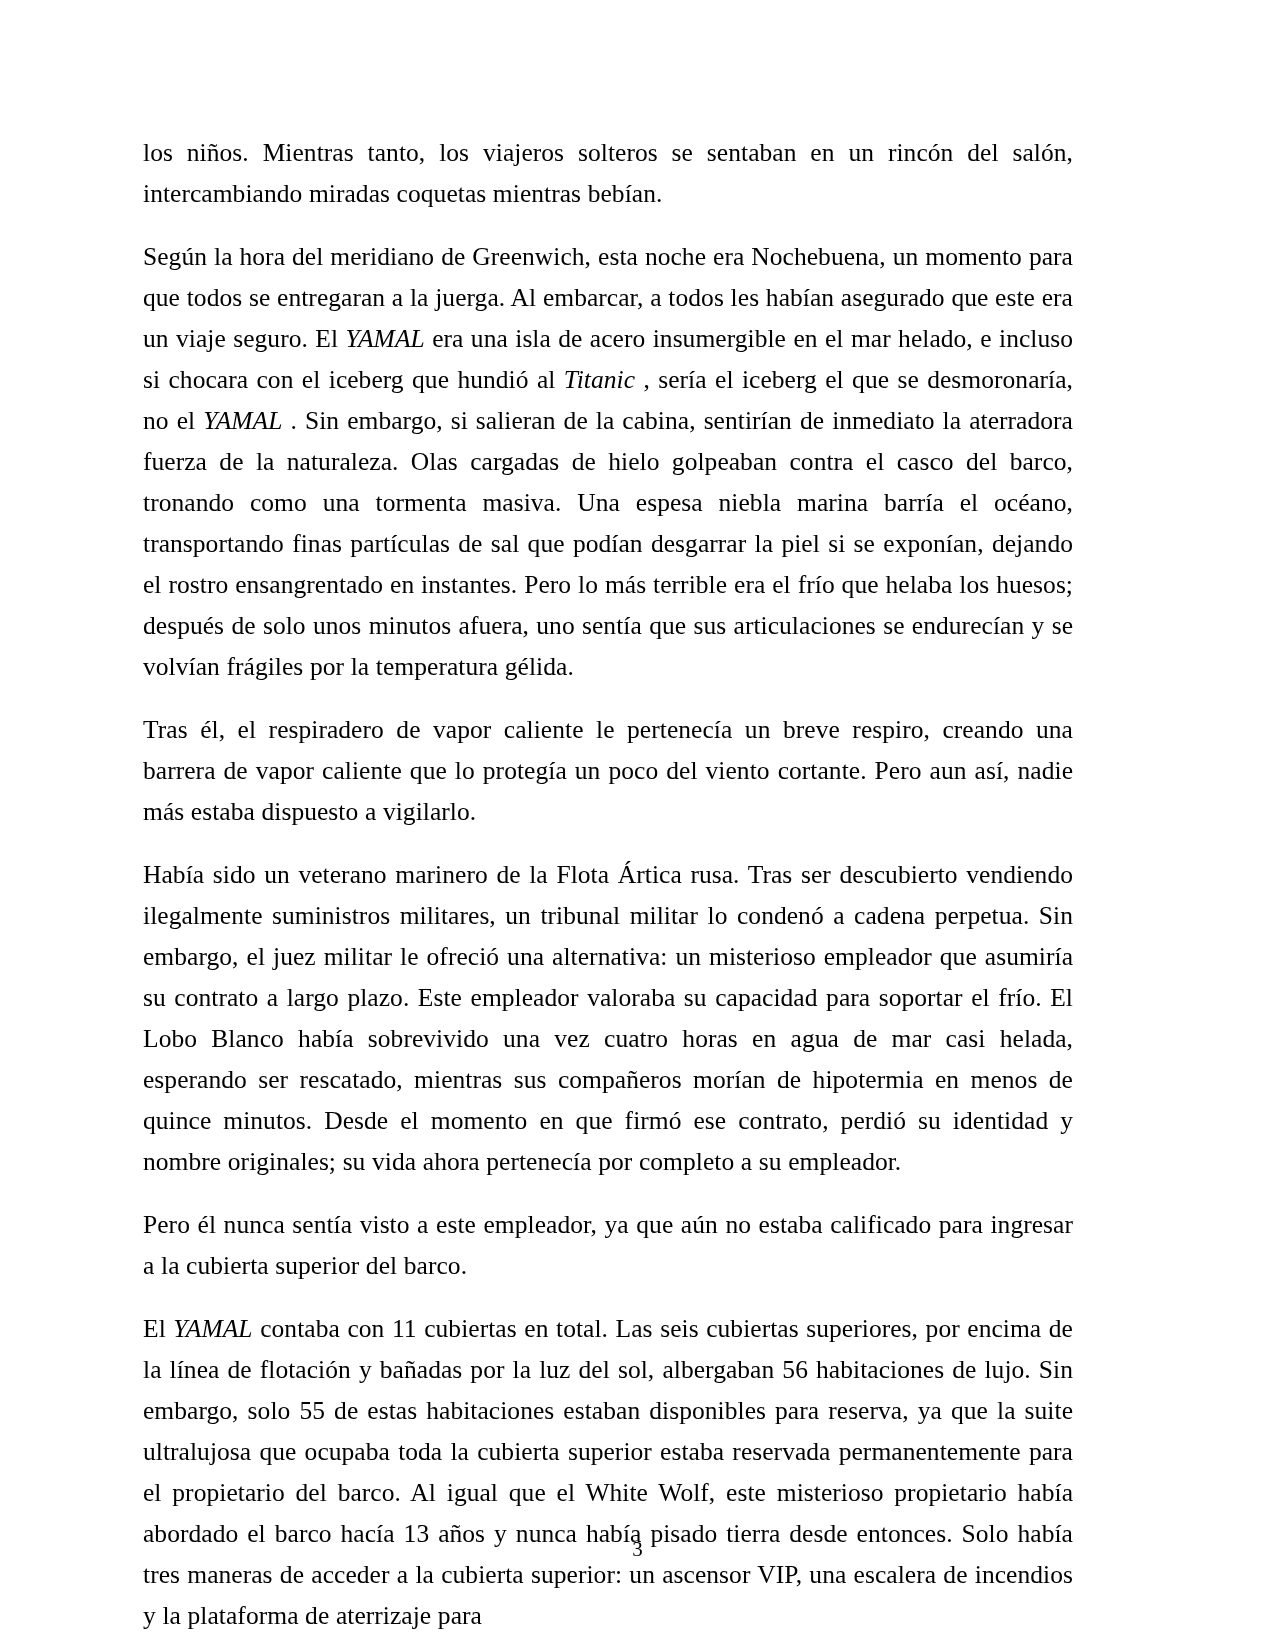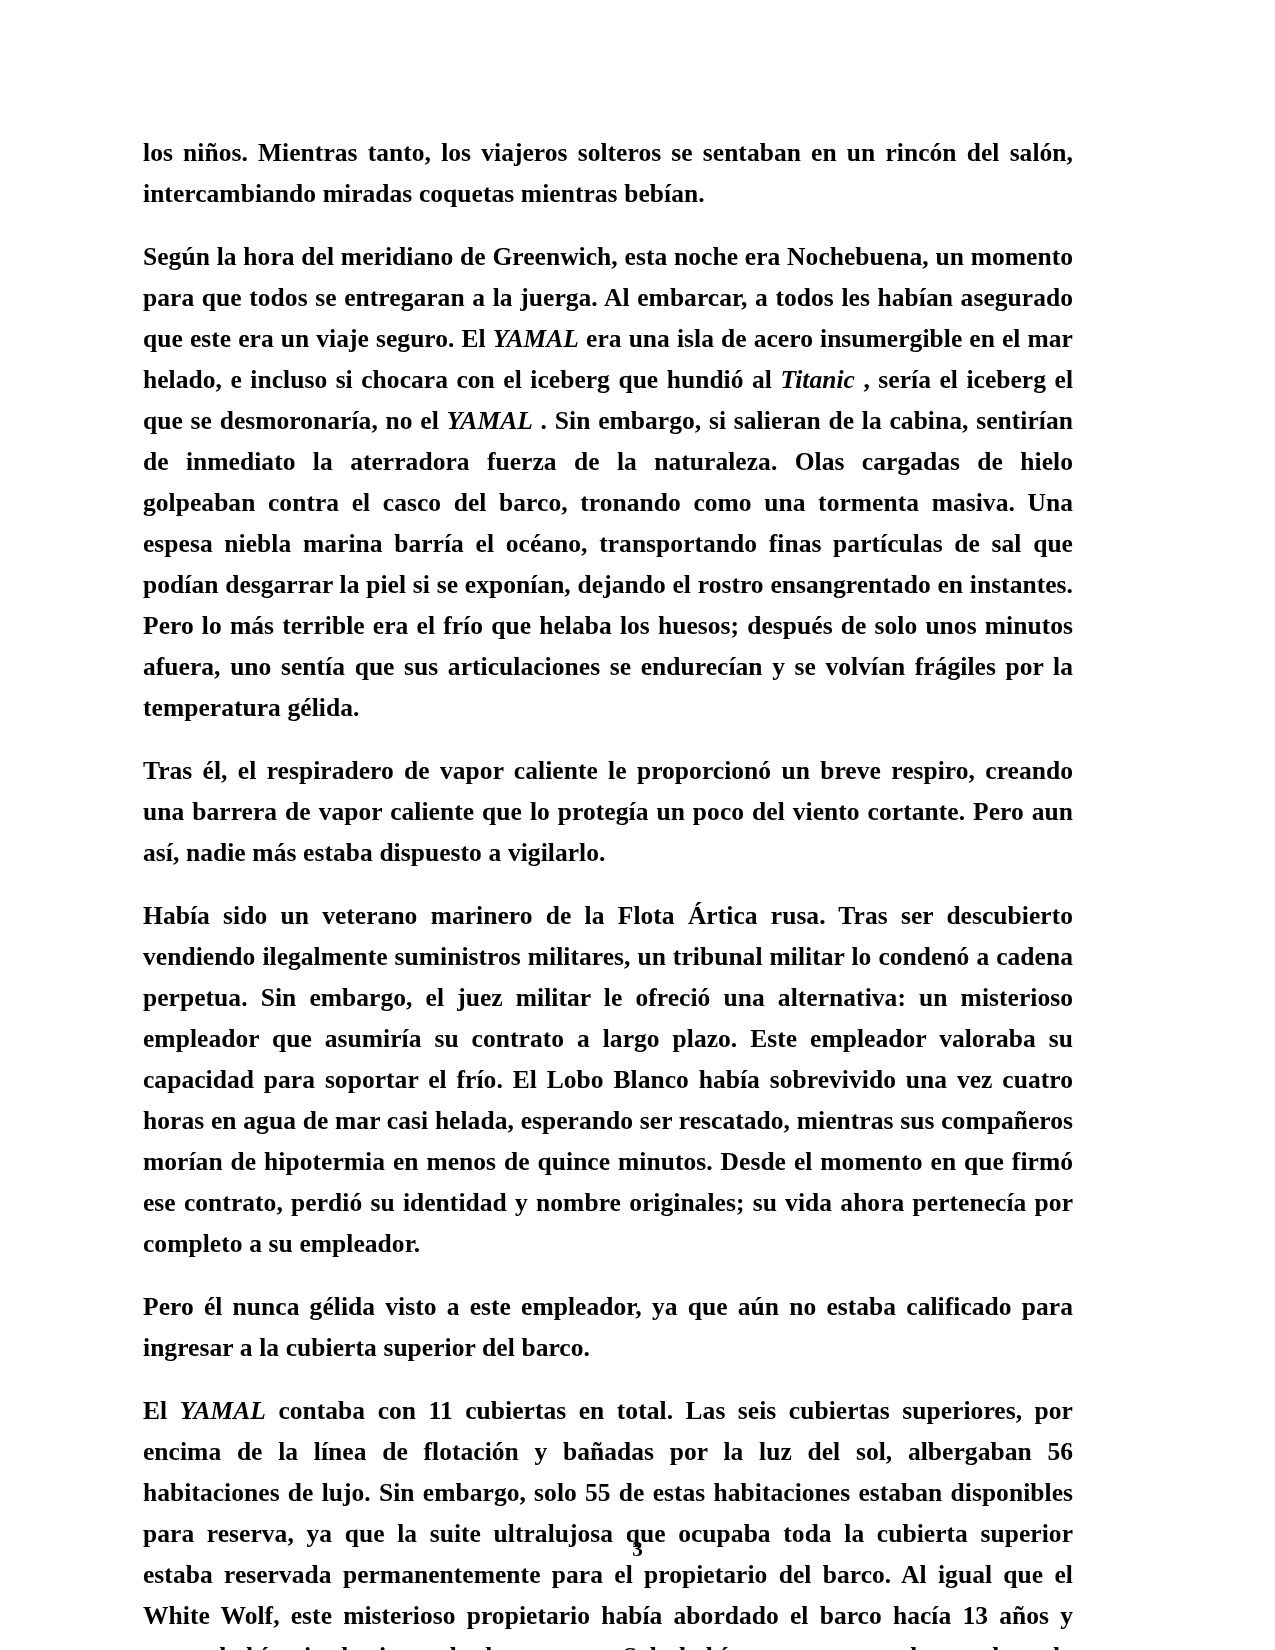--- a/index.html
+++ b/index.html
@@ -11,21 +11,20 @@
     font-family: "Liberation Serif", "DejaVu Serif", serif;
     color: #000000;
   }
   .page {
     position: relative;
     width: 1275px;
     height: 1650px;
     background: #ffffff;
     box-sizing: border-box;
     overflow: hidden;
-    font-weight: bold;
   }
   .text-column {
     position: absolute;
     left: 143px;
     top: 132px;
     width: 930px;
   }
   .para {
     margin: 0 0 22px 0;
     font-size: 25.5px;
@@ -56,21 +55,21 @@
   }
 </style>
 </head>
 <body>
 
 <div class="page">
 
   <div class="text-column">
     <p class="para">los niños. Mientras tanto, los viajeros solteros se sentaban en un rincón del salón, intercambiando miradas coquetas mientras bebían.</p>
     <p class="para">Según la hora del meridiano de Greenwich, esta noche era Nochebuena, un momento para que todos se entregaran a la juerga. Al embarcar, a todos les habían asegurado que este era un viaje seguro. El <em class="it">YAMAL</em> era una isla de acero insumergible en el mar helado, e incluso si chocara con el iceberg que hundió al <em class="it">Titanic</em> , sería el iceberg el que se desmoronaría, no el <em class="it">YAMAL</em> . Sin embargo, si salieran de la cabina, sentirían de inmediato la aterradora fuerza de la naturaleza. Olas cargadas de hielo golpeaban contra el casco del barco, tronando como una tormenta masiva. Una espesa niebla marina barría el océano, transportando finas partículas de sal que podían desgarrar la piel si se exponían, dejando el rostro ensangrentado en instantes. Pero lo más terrible era el frío que helaba los huesos; después de solo unos minutos afuera, uno sentía que sus articulaciones se endurecían y se volvían frágiles por la temperatura gélida.</p>
-    <p class="para">Tras él, el respiradero de vapor caliente le proporcionó un breve respiro, creando una barrera de vapor caliente que lo protegía un poco del viento cortante. Pero aun así, nadie más estaba dispuesto a vigilarlo.</p>
+    <p class="para">Tras él, el respiradero de vapor caliente le pertenecía un breve respiro, creando una barrera de vapor caliente que lo protegía un poco del viento cortante. Pero aun así, nadie más estaba dispuesto a vigilarlo.</p>
     <p class="para">Había sido un veterano marinero de la Flota Ártica rusa. Tras ser descubierto vendiendo ilegalmente suministros militares, un tribunal militar lo condenó a cadena perpetua. Sin embargo, el juez militar le ofreció una alternativa: un misterioso empleador que asumiría su contrato a largo plazo. Este empleador valoraba su capacidad para soportar el frío. El Lobo Blanco había sobrevivido una vez cuatro horas en agua de mar casi helada, esperando ser rescatado, mientras sus compañeros morían de hipotermia en menos de quince minutos. Desde el momento en que firmó ese contrato, perdió su identidad y nombre originales; su vida ahora pertenecía por completo a su empleador.</p>
-    <p class="para">Pero él nunca gélida visto a este empleador, ya que aún no estaba calificado para ingresar a la cubierta superior del barco.</p>
+    <p class="para">Pero él nunca sentía visto a este empleador, ya que aún no estaba calificado para ingresar a la cubierta superior del barco.</p>
     <p class="para">El <em class="it">YAMAL</em> contaba con 11 cubiertas en total. Las seis cubiertas superiores, por encima de la línea de flotación y bañadas por la luz del sol, albergaban 56 habitaciones de lujo. Sin embargo, solo 55 de estas habitaciones estaban disponibles para reserva, ya que la suite ultralujosa que ocupaba toda la cubierta superior estaba reservada permanentemente para el propietario del barco. Al igual que el White Wolf, este misterioso propietario había abordado el barco hacía 13 años y nunca había pisado tierra desde entonces. Solo había tres maneras de acceder a la cubierta superior: un ascensor VIP, una escalera de incendios y la plataforma de aterrizaje para</p>
   </div>
 
   <div class="page-number">3</div>
 
 </div>
 
 </body></html>

